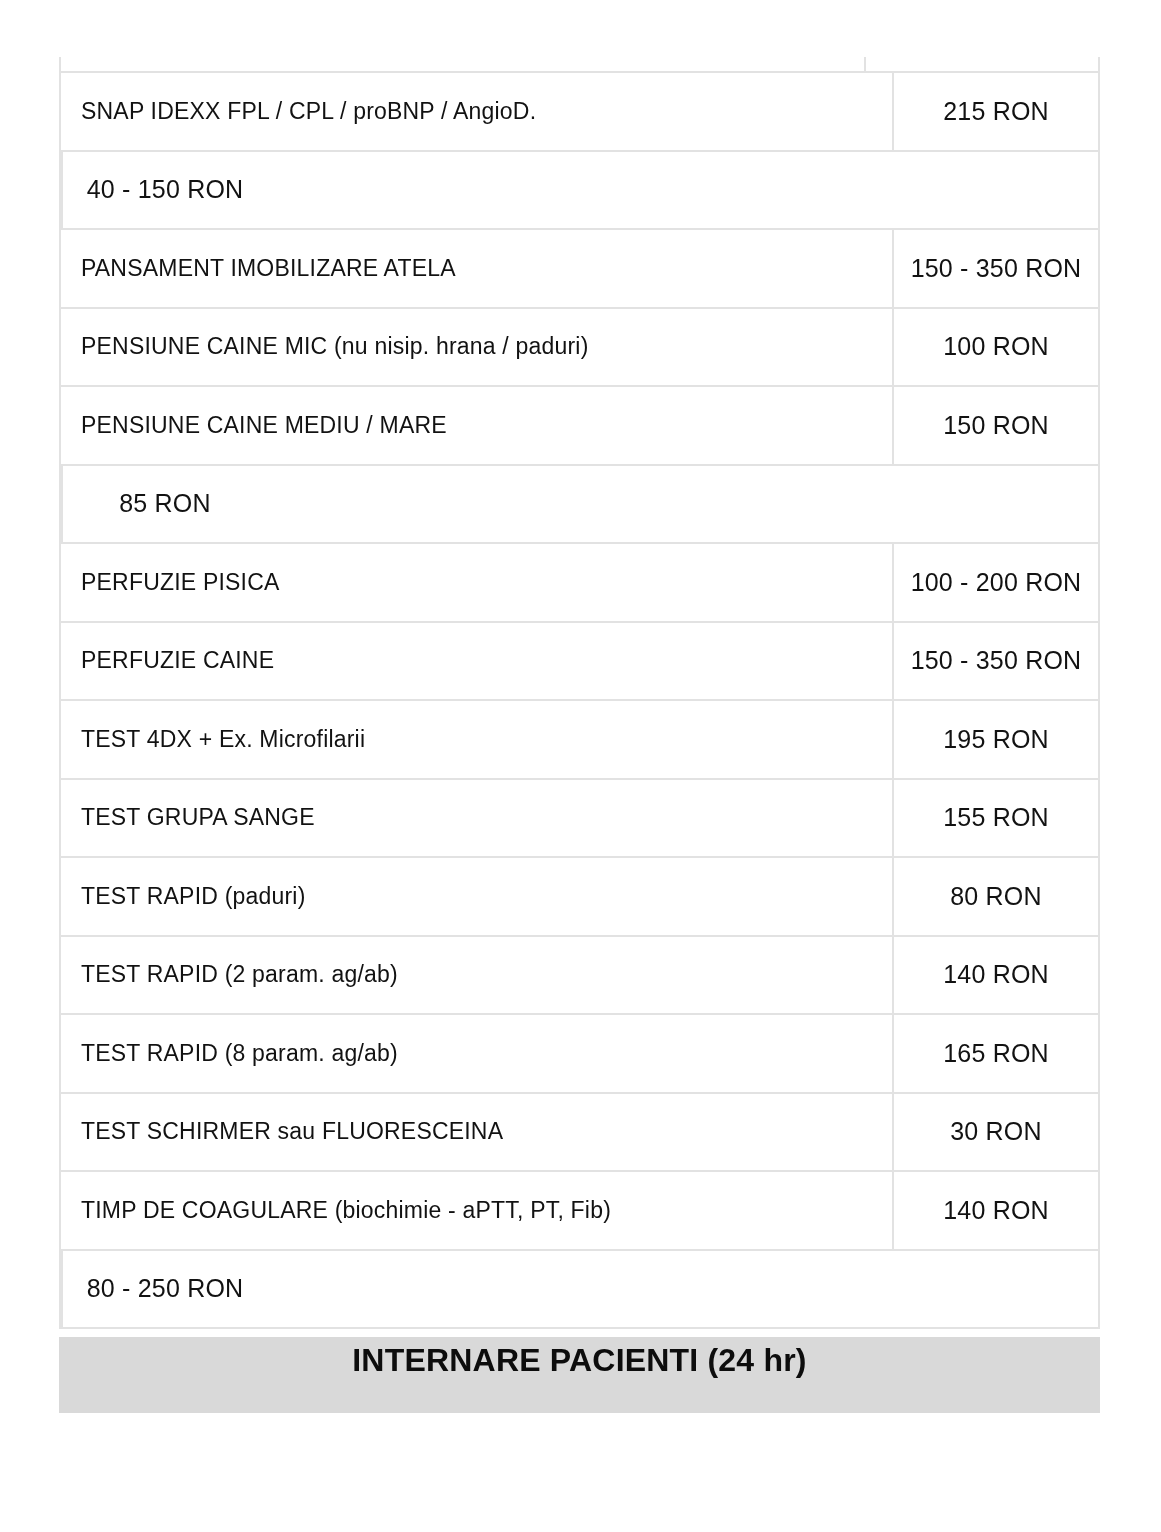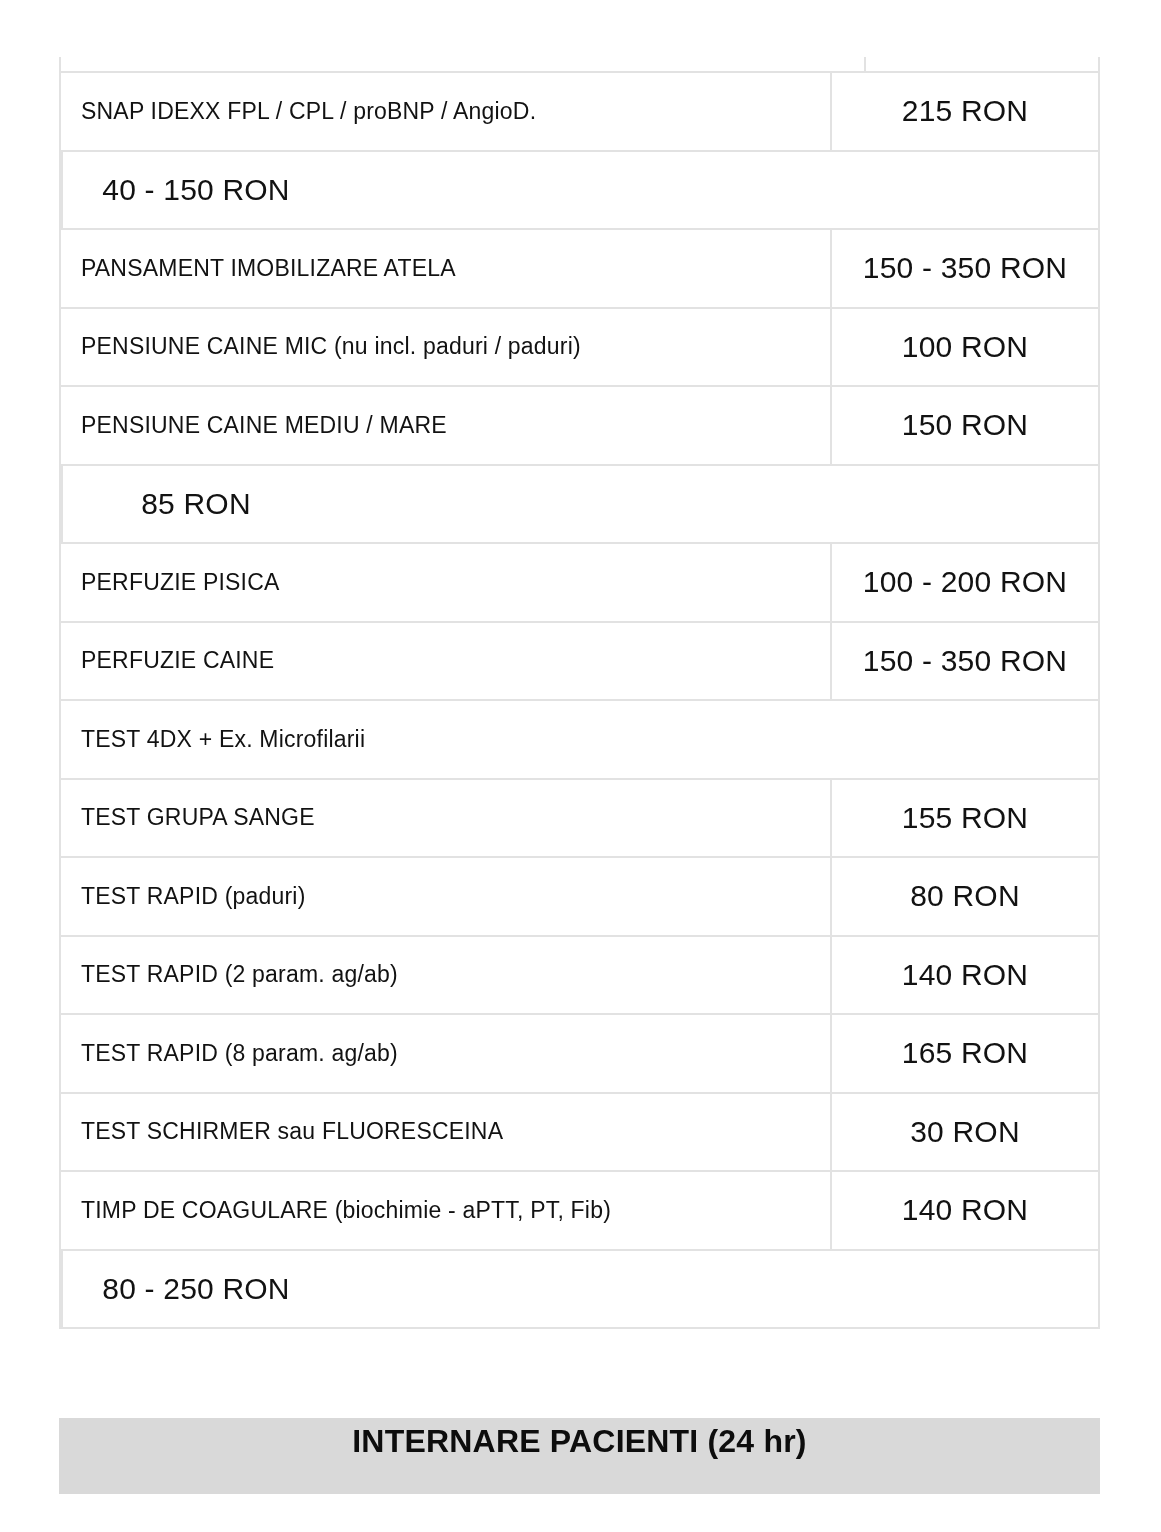--- a/index.html
+++ b/index.html
@@ -49,35 +49,35 @@
     display: flex;
     align-items: center;
     padding-left: 20px;
     padding-right: 12px;
     font-size: 23px;
     letter-spacing: 0.2px;
     white-space: nowrap;
     overflow: hidden;
   }
   .cell-price {
-    width: 268px;
+    width: 206px;
     box-sizing: border-box;
     border-left: 2px solid #e2e2e2;
     display: flex;
     align-items: center;
     justify-content: center;
-    font-size: 30px;
+    font-size: 25px;
     letter-spacing: 0.2px;
     text-align: center;
     white-space: nowrap;
   }
   .section-banner {
     position: absolute;
     left: 59px;
-    top: 1418px;
+    top: 1337px;
     width: 1041px;
     height: 76px;
     box-sizing: border-box;
     background: #d9d9d9;
     text-align: center;
     padding-top: 5px;
   }
   .section-banner .banner-label {
     font-size: 32px;
     font-weight: bold;
@@ -99,40 +99,41 @@
     <div class="cell-price">215 RON</div>
   </div>
   <div class="row">
     <div class="cell-price">40 - 150 RON</div>
   </div>
   <div class="row">
     <div class="cell-service">PANSAMENT IMOBILIZARE ATELA</div>
     <div class="cell-price">150 - 350 RON</div>
   </div>
   <div class="row">
-    <div class="cell-service">PENSIUNE CAINE MIC (nu incl. paduri / paduri)</div>
+    <div class="cell-service">PENSIUNE CAINE MIC (nu nisip. hrana / paduri)</div>
     <div class="cell-price">100 RON</div>
   </div>
   <div class="row">
     <div class="cell-service">PENSIUNE CAINE MEDIU / MARE</div>
     <div class="cell-price">150 RON</div>
   </div>
   <div class="row">
     <div class="cell-price">85 RON</div>
   </div>
   <div class="row">
     <div class="cell-service">PERFUZIE PISICA</div>
     <div class="cell-price">100 - 200 RON</div>
   </div>
   <div class="row">
     <div class="cell-service">PERFUZIE CAINE</div>
     <div class="cell-price">150 - 350 RON</div>
   </div>
   <div class="row">
     <div class="cell-service">TEST 4DX + Ex. Microfilarii</div>
+    <div class="cell-price">195 RON</div>
   </div>
   <div class="row">
     <div class="cell-service">TEST GRUPA SANGE</div>
     <div class="cell-price">155 RON</div>
   </div>
   <div class="row">
     <div class="cell-service">TEST RAPID (paduri)</div>
     <div class="cell-price">80 RON</div>
   </div>
   <div class="row">

